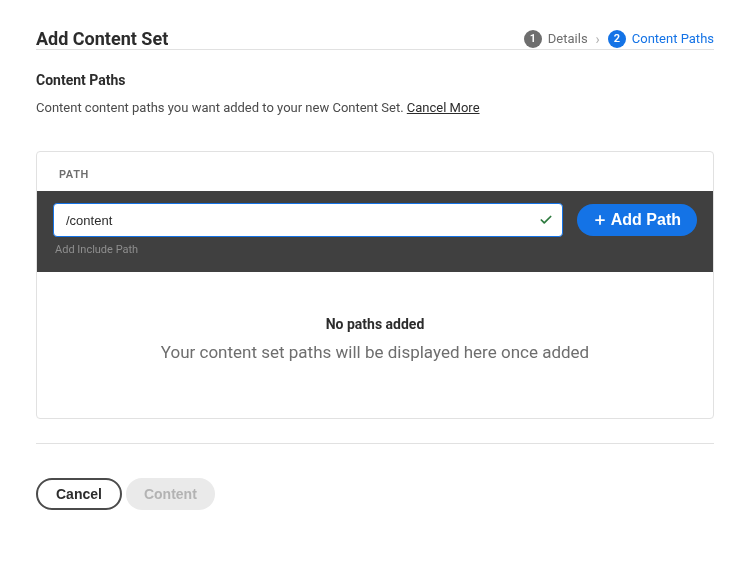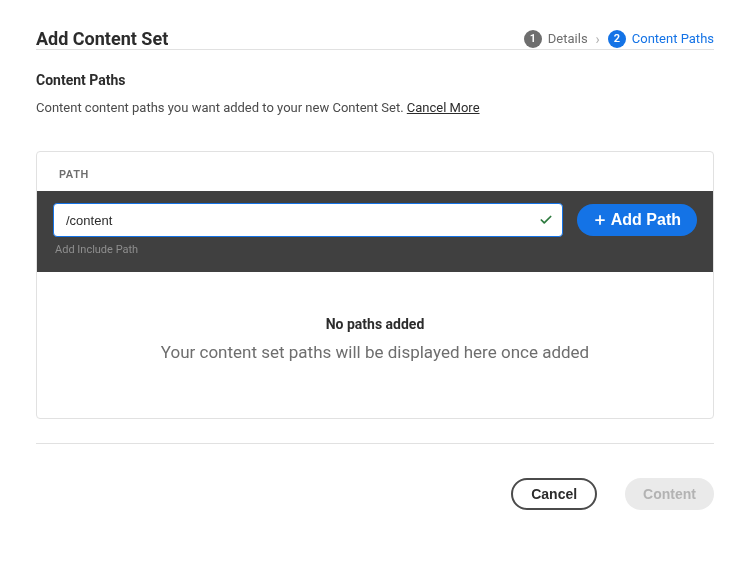--- a/index.html
+++ b/index.html
@@ -117,21 +117,21 @@
       font-size: 14px; font-weight: 700; color: #2c2c2c;
     }
     .empty-sub {
       font-size: 17px; color: #6e6e6e; margin-top: 10px;
     }
     .footer-divider {
       border-top: 1px solid #e1e1e1;
       margin-top: 24px;
     }
     .footer-actions {
-      display: flex; justify-content: flex-end; gap: 28px;
+      display: flex; gap: 4px;
       margin-top: 34px;
     }
     .btn {
       height: 32px;
       border-radius: 16px;
       padding: 0 18px;
       font-size: 14px; font-weight: 600;
       cursor: pointer;
       border: none;
     }

